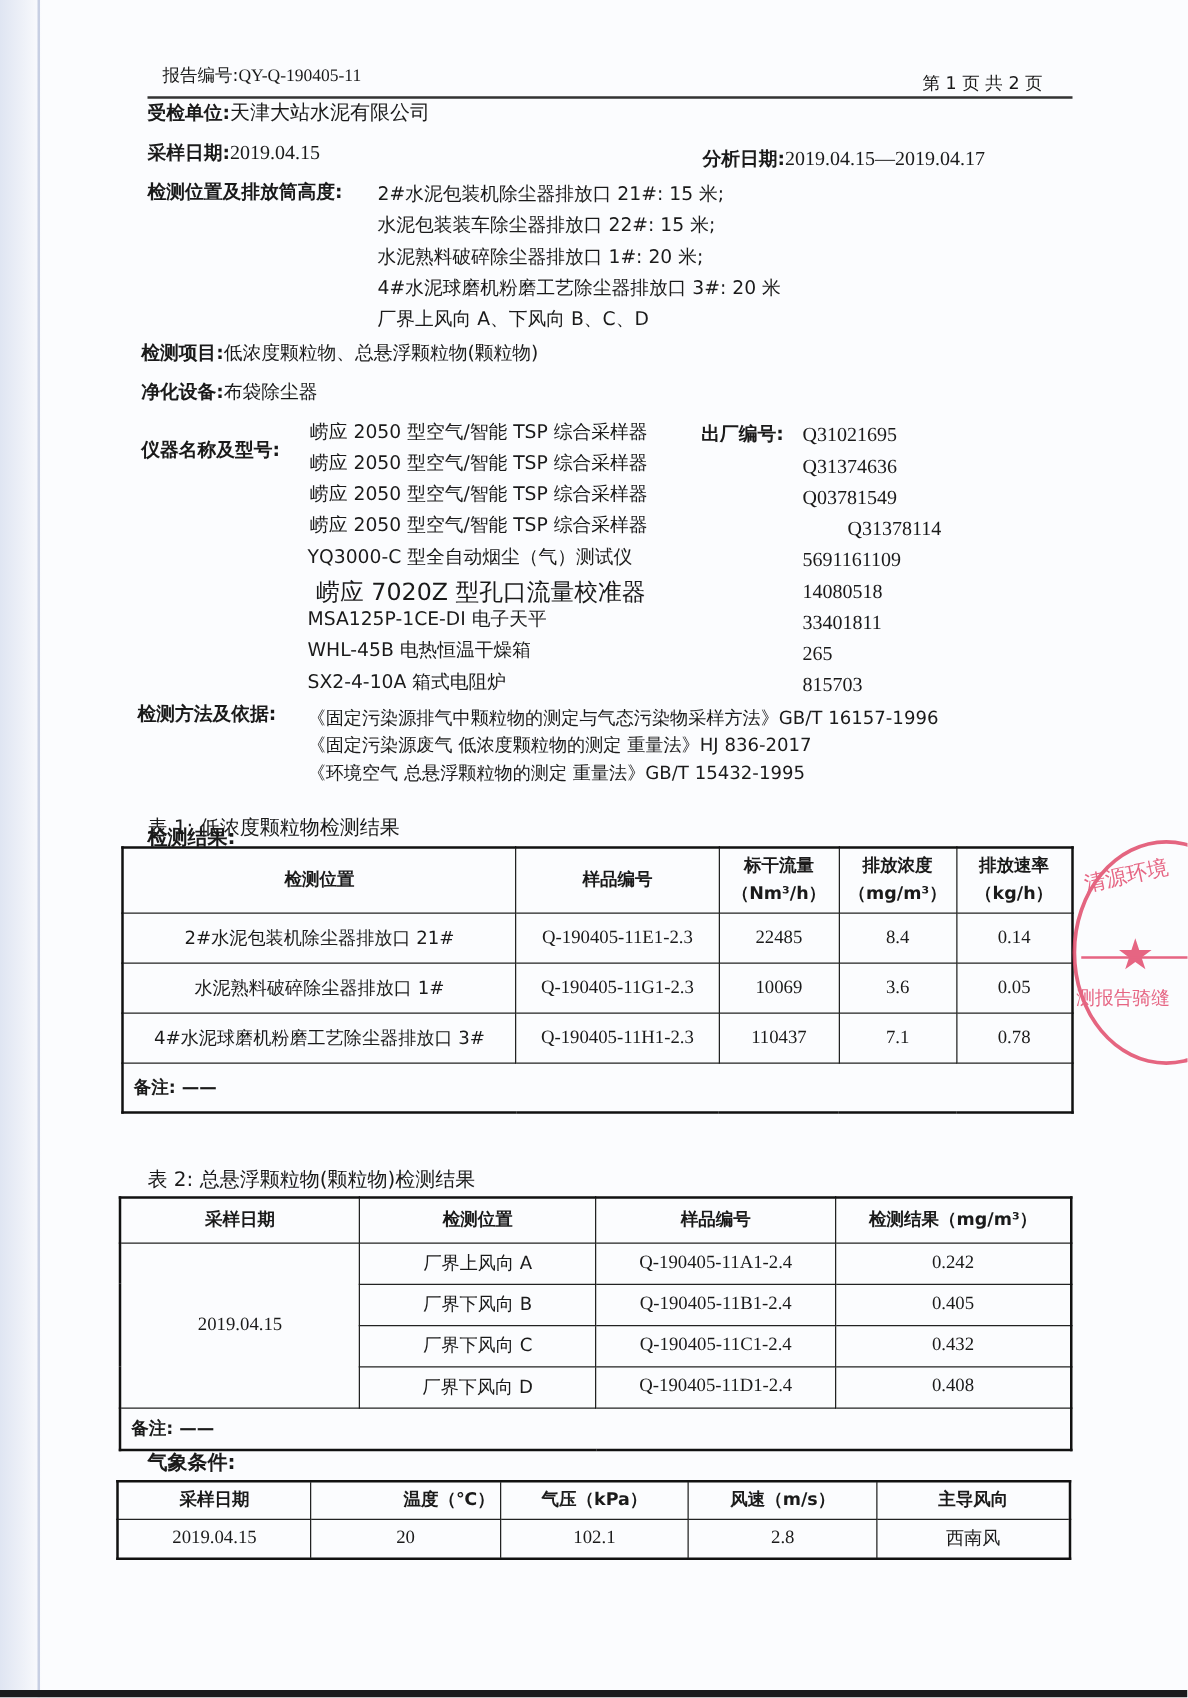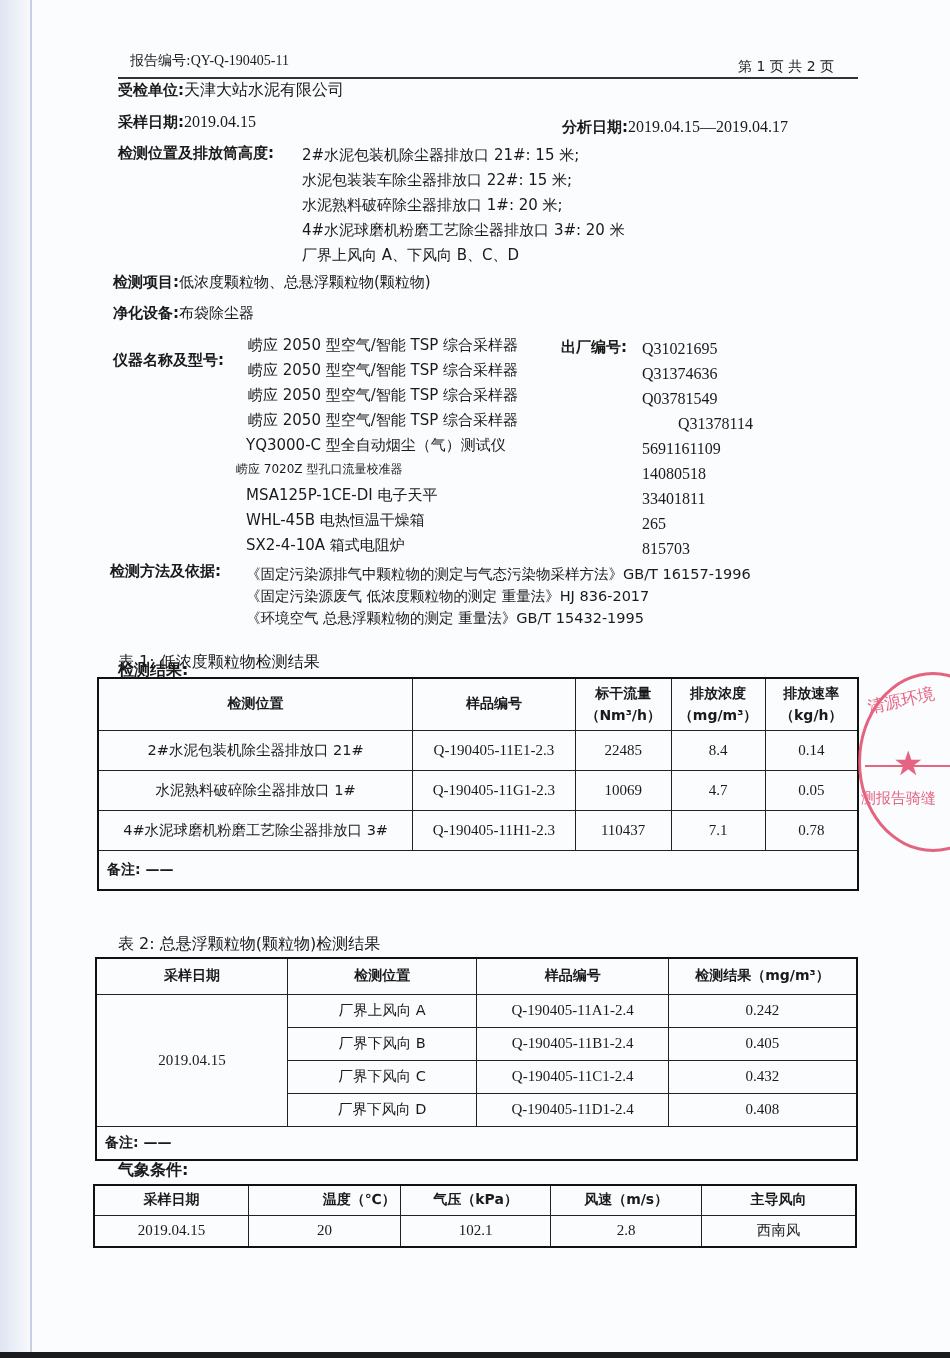--- a/index.html
+++ b/index.html
@@ -125,21 +125,21 @@
   <div class="abs sans" style="left:248px; top:336px; font-size:15px;">崂应 2050 型空气/智能 TSP 综合采样器</div>
   <div class="abs norm" style="left:642px; top:340px;">Q31021695</div>
   <div class="abs sans" style="left:248px; top:361px; font-size:15px;">崂应 2050 型空气/智能 TSP 综合采样器</div>
   <div class="abs norm" style="left:642px; top:365px;">Q31374636</div>
   <div class="abs sans" style="left:248px; top:386px; font-size:15px;">崂应 2050 型空气/智能 TSP 综合采样器</div>
   <div class="abs norm" style="left:642px; top:390px;">Q03781549</div>
   <div class="abs sans" style="left:248px; top:411px; font-size:15px;">崂应 2050 型空气/智能 TSP 综合采样器</div>
   <div class="abs norm" style="left:642px; top:415px;margin-left:36px;">Q31378114</div>
   <div class="abs sans" style="left:246px; top:436px; font-size:15px;">YQ3000-C 型全自动烟尘（气）测试仪</div>
   <div class="abs norm" style="left:642px; top:440px;">5691161109</div>
-  <div class="abs sans" style="left:236px; top:461px; font-size:12px;">崂应 7020Z 型孔口流量校准器</div>
+  <div class="abs sans" style="left:253px; top:461px; font-size:19px;">崂应 7020Z 型孔口流量校准器</div>
   <div class="abs norm" style="left:642px; top:465px;">14080518</div>
   <div class="abs sans" style="left:246px; top:486px; font-size:15px;">MSA125P-1CE-DI 电子天平</div>
   <div class="abs norm" style="left:642px; top:490px;">33401811</div>
   <div class="abs sans" style="left:246px; top:511px; font-size:15px;">WHL-45B 电热恒温干燥箱</div>
   <div class="abs norm" style="left:642px; top:515px;">265</div>
   <div class="abs sans" style="left:246px; top:536px; font-size:15px;">SX2-4-10A 箱式电阻炉</div>
   <div class="abs norm" style="left:642px; top:540px;">815703</div>
 </div>
 
 <div class="abs norm" style="left:110px; top:562px;">
@@ -174,21 +174,21 @@
     <td class="sans" style="font-size:14.5px;">2#水泥包装机除尘器排放口 21#</td>
     <td>Q-190405-11E1-2.3</td>
     <td>22485</td>
     <td>8.4</td>
     <td>0.14</td>
   </tr>
   <tr style="height:40px;">
     <td class="sans" style="font-size:14.5px;">水泥熟料破碎除尘器排放口 1#</td>
     <td>Q-190405-11G1-2.3</td>
     <td>10069</td>
-    <td>4.7</td>
+    <td>3.6</td>
     <td>0.05</td>
   </tr>
   <tr style="height:40px;padding-left:16px;">
     <td class="sans" style="font-size:14.5px;">4#水泥球磨机粉磨工艺除尘器排放口 3#</td>
     <td>Q-190405-11H1-2.3</td>
     <td>110437</td>
     <td>7.1</td>
     <td>0.78</td>
   </tr>
   <tr style="height:40px;">

